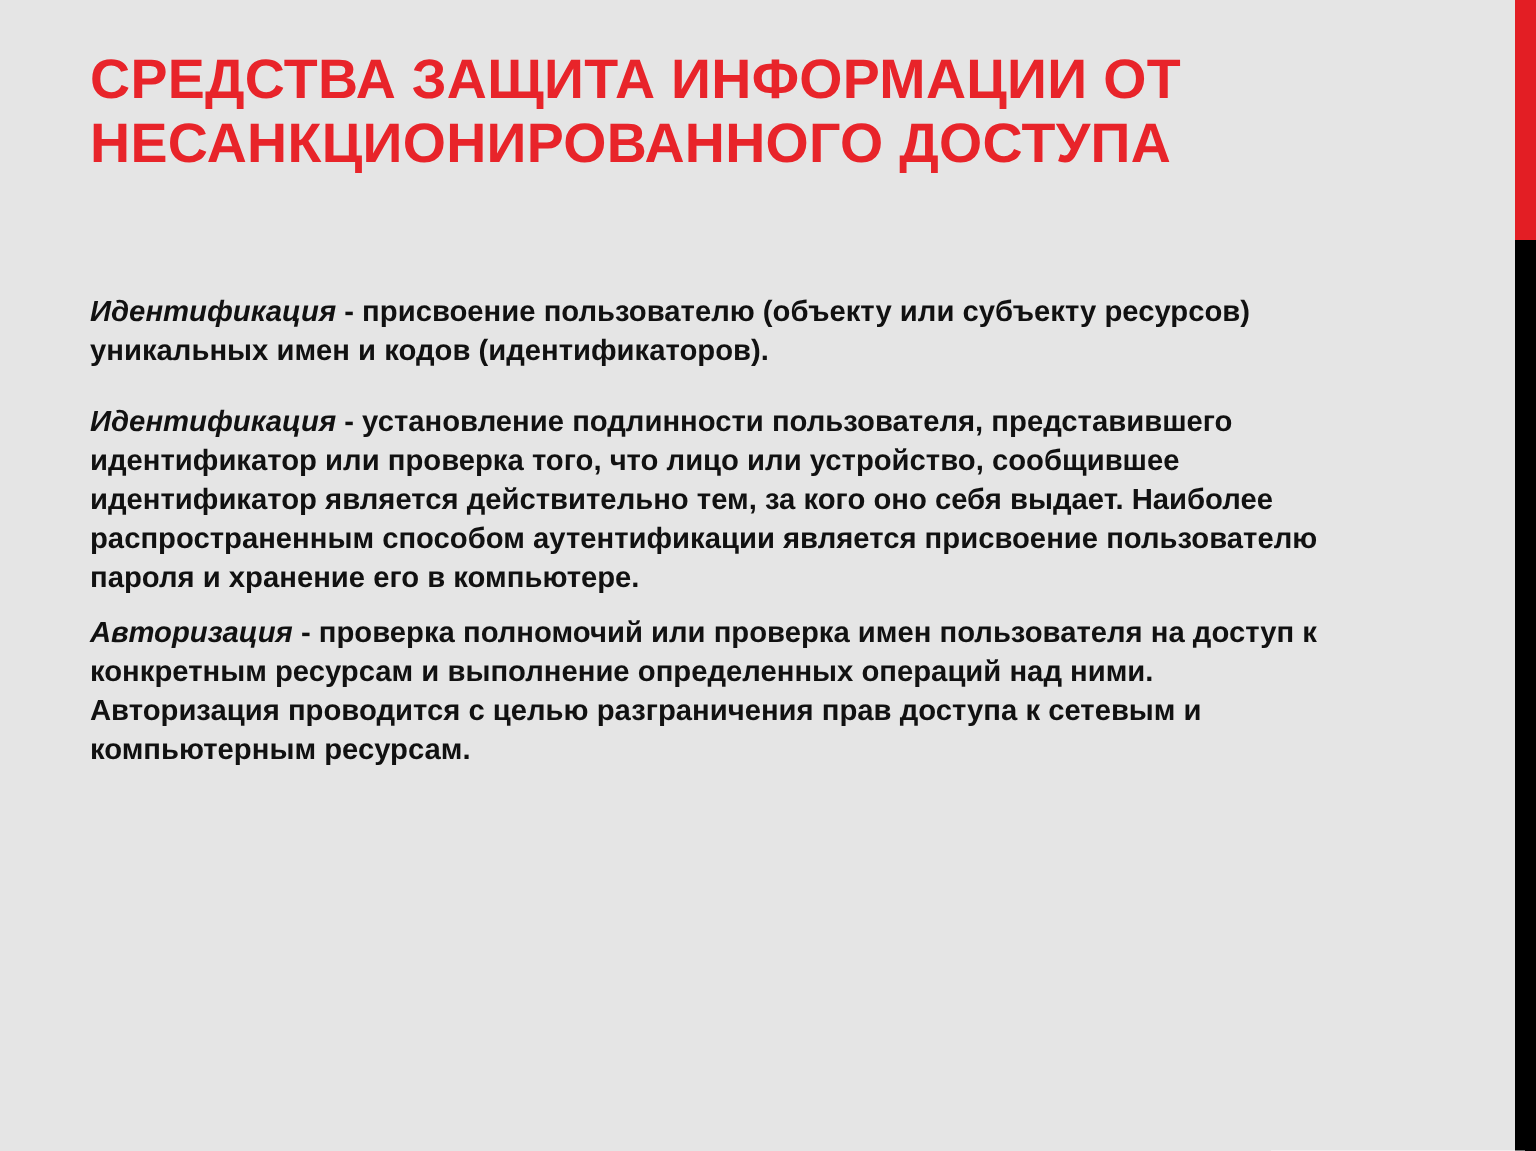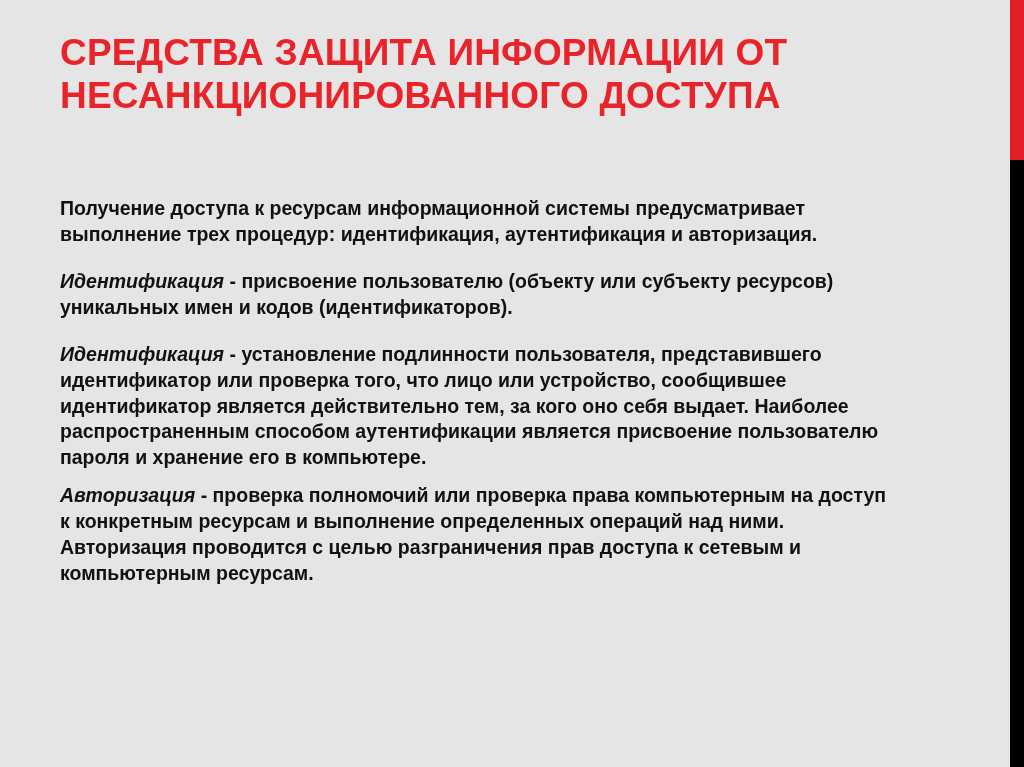--- a/index.html
+++ b/index.html
@@ -85,22 +85,21 @@
 
 <div class="slide">
 
   <div class="right-bar-top"></div>
   <div class="right-bar-bottom"></div>
 
   <h1 class="title">СРЕДСТВА ЗАЩИТА ИНФОРМАЦИИ ОТ НЕСАНКЦИОНИРОВАННОГО ДОСТУПА</h1>
 
   <div class="body-area">
 
-    <p class="para"><span>Получение доступа к ресурсам информационной системы предусматривает выполнение трех процедур: идентификация, аутентификация и авторизация.</span></p>
 
     <p class="para"><span class="term">Идентификация</span><span> - присвоение пользователю (объекту или субъекту ресурсов) уникальных имен и кодов (идентификаторов).</span></p>
 
     <p class="para tight"><span class="term">Идентификация</span><span> - установление подлинности пользователя, представившего идентификатор или проверка того, что лицо или устройство, сообщившее идентификатор является действительно тем, за кого оно себя выдает. Наиболее распространенным способом аутентификации является присвоение пользователю пароля и хранение его в компьютере.</span></p>
 
-    <p class="para last"><span class="term">Авторизация</span><span> - проверка полномочий или проверка права компьютерным на доступ к конкретным ресурсам и выполнение определенных операций над ними. Авторизация проводится с целью разграничения прав доступа к сетевым и компьютерным ресурсам.</span></p>
+    <p class="para last"><span class="term">Авторизация</span><span> - проверка полномочий или проверка имен пользователя на доступ к конкретным ресурсам и выполнение определенных операций над ними. Авторизация проводится с целью разграничения прав доступа к сетевым и компьютерным ресурсам.</span></p>
 
   </div>
 </div>
 
 </body></html>

